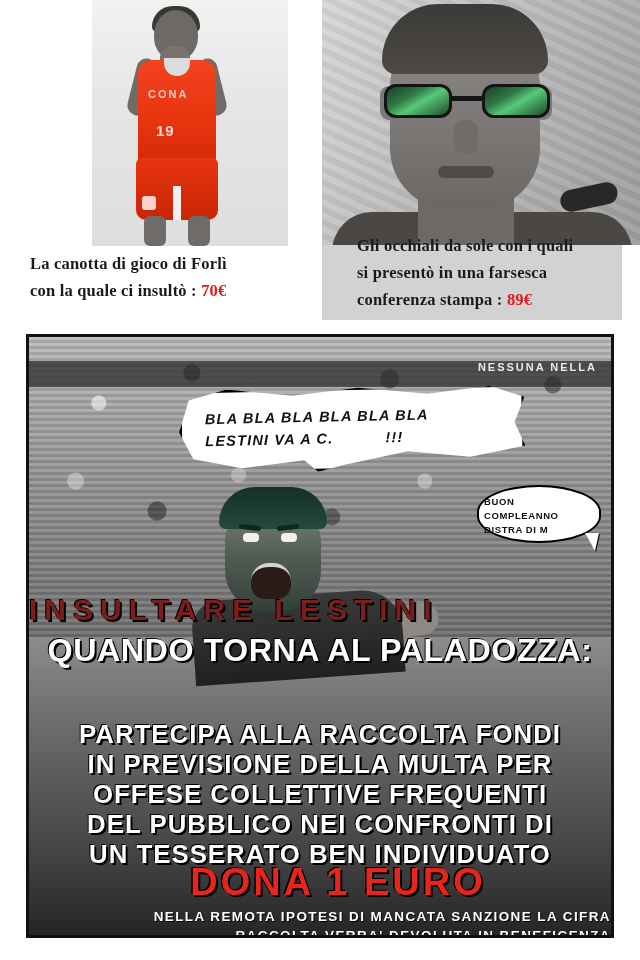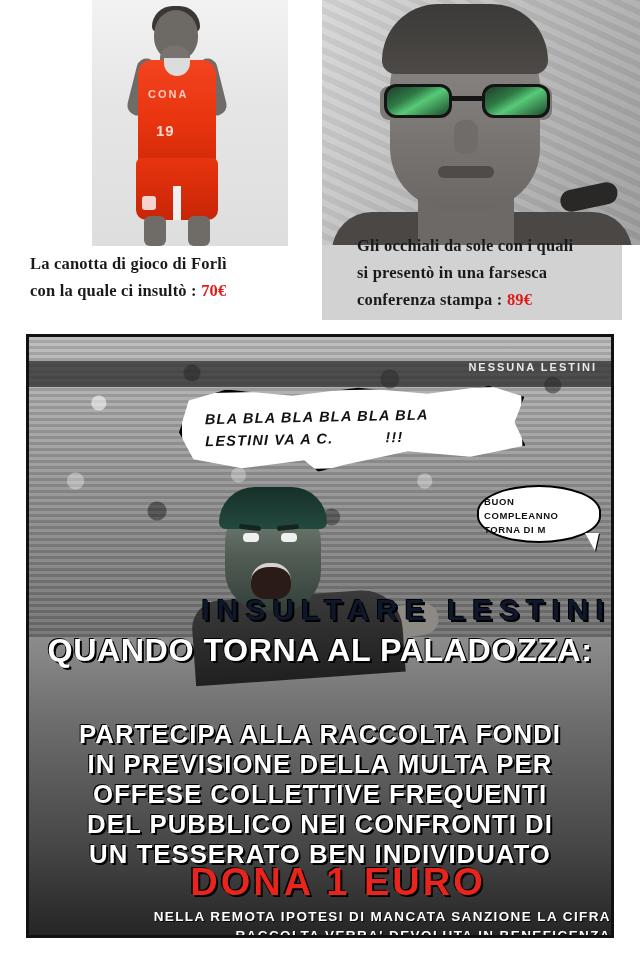--- a/index.html
+++ b/index.html
@@ -333,22 +333,22 @@
   .sh-brow-r{ position:absolute; left:108px; top:40px; width:22px;height:5px;background:#12251f;border-radius:3px;transform:rotate(-6deg);}
   .sh-mouth {
     position:absolute; left:82px; top:78px; width:40px; height:32px;
     background:#2a1a18; border-radius: 18px 18px 14px 14px;
     border-top:4px solid #d8d2cc;
   }
 
   
   .headline-1 {
     position:absolute; left:0; top:256px; width:100%;
-    text-align:right;
-    color:#0f172a;
+    text-align:left;
+    color:#7f1d1d;
     font-family:"Liberation Sans", sans-serif;
     font-weight:bold;
     font-size:30px;
     letter-spacing:7px;
     text-shadow: 2px 2px 0 #000, -1px -1px 0 #000;
   }
   .headline-2 {
     position:absolute; left:0; top:296px; width:100%;
     text-align:center;
     color:#ffffff;
@@ -461,21 +461,21 @@
       <div>
         <span>conferenza stampa : </span><span class="price">89€</span>
       </div>
     </div>
   </div>
 
   <div class="main-panel">
     <div class="crowd"></div>
     <div class="banner-strip"></div>
     <div class="banner-text">NESSUNA
-LESTINI</div>
+NELLA</div>
     <div class="court"></div>
 
     <div class="shouter">
       <div class="sh-arm"></div>
       <div class="sh-body"></div>
       <div class="sh-head"></div>
       <div class="sh-hair"></div>
       <div class="sh-brow-l"></div>
       <div class="sh-brow-r"></div>
       <div class="sh-eye-l"></div>
@@ -488,21 +488,21 @@
       <div>BLA BLA BLA BLA BLA BLA</div>
       <div>
         <span>LESTINI VA A C.</span><span class="excl">!!!</span>
       </div>
     </div>
 
     <div class="bubble-small"></div>
     <div class="bubble-small-tail"></div>
     <div class="bubble-small-text">
       <div>BUON COMPLEANNO</div>
-      <div>TORNA DI M</div>
+      <div>DISTRA DI M</div>
     </div>
 
     <div class="headline-1">INSULTARE LESTINI</div>
     <div class="headline-2">QUANDO TORNA AL PALADOZZA:</div>
 
     <div class="body-lines">
       <div>PARTECIPA ALLA RACCOLTA FONDI</div>
       <div>IN PREVISIONE DELLA MULTA PER</div>
       <div>OFFESE COLLETTIVE FREQUENTI</div>
       <div>DEL PUBBLICO NEI CONFRONTI DI</div>

